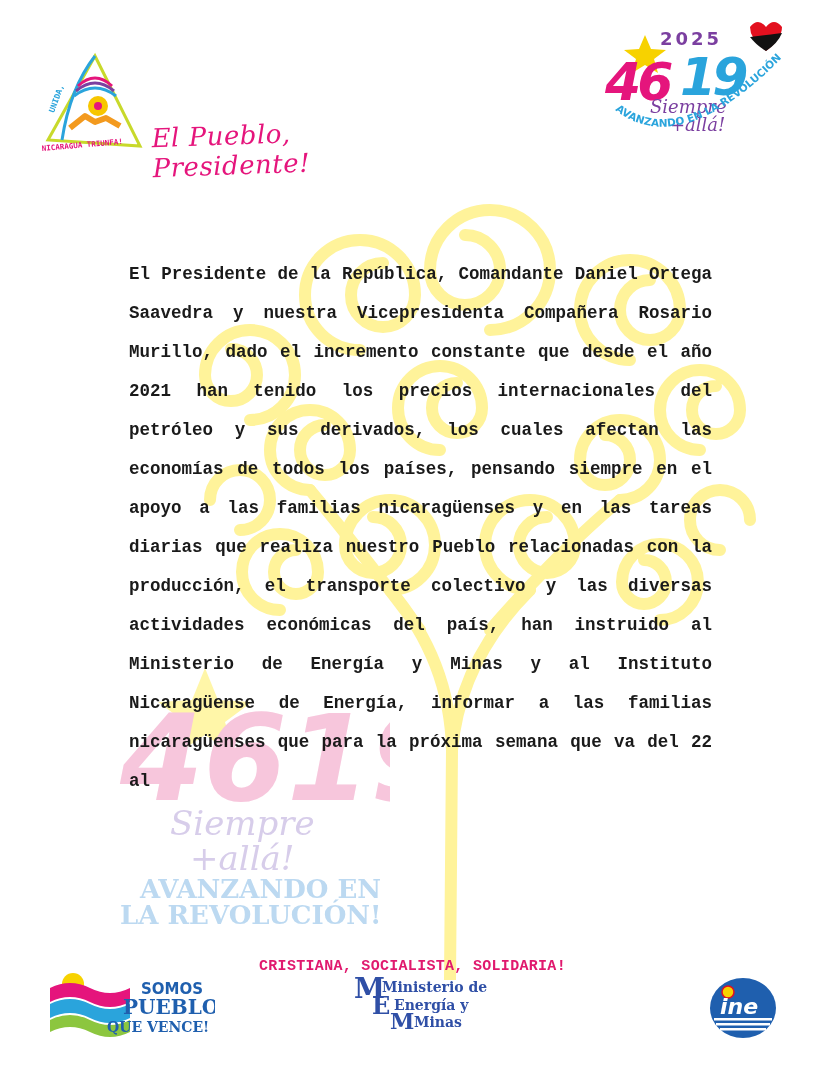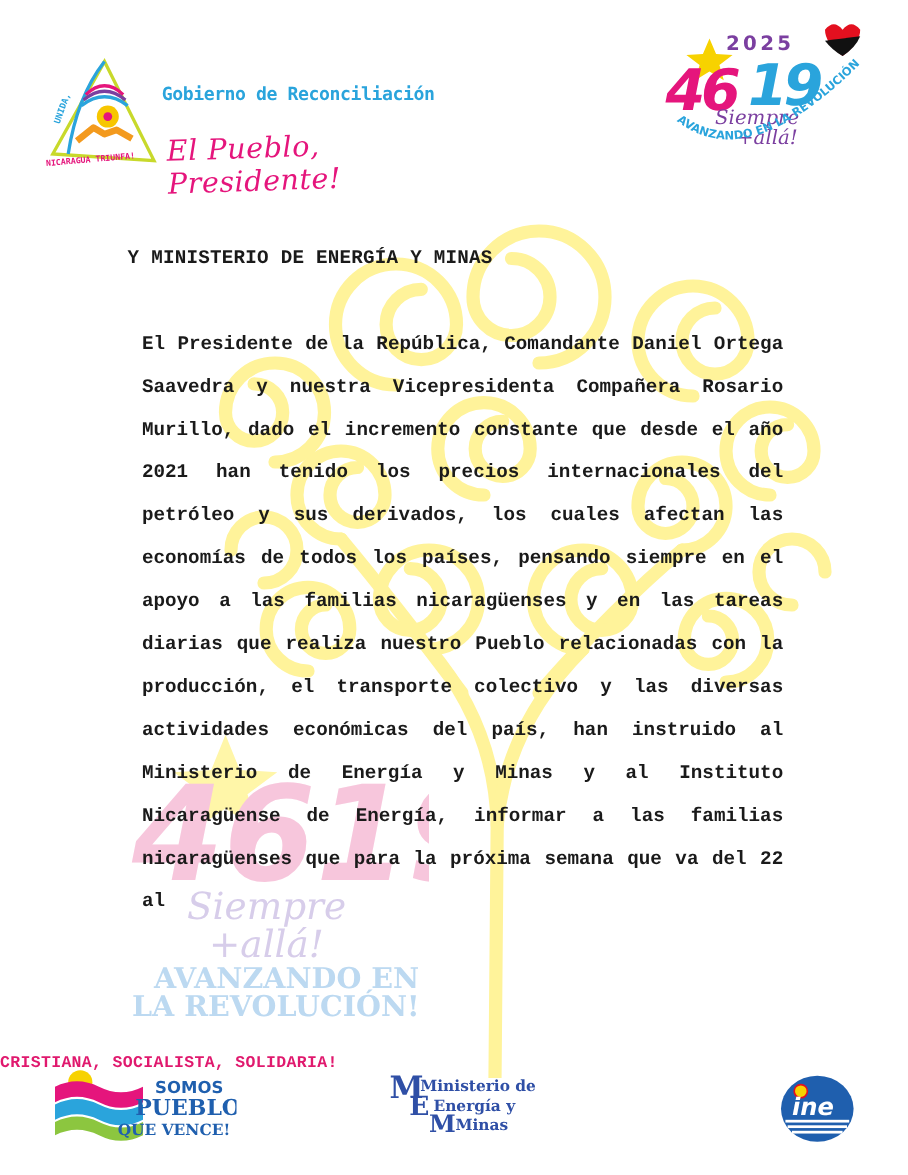--- a/index.html
+++ b/index.html
@@ -18,21 +18,21 @@
   .gov-title { position: absolute; left: 107px; top: 28px; font-family: "DejaVu Sans Mono", monospace; font-weight: bold; color: #2aa4dc; font-size: 16.5px; line-height: 19px; letter-spacing: -0.4px; }
   .gov-slogan { position: absolute; left: 112px; top: 70px; font-family: "DejaVu Serif", serif; font-style: italic; color: #e5157c; font-size: 26px; letter-spacing: 0.5px; transform: rotate(-2deg); }
 
   .header-right { position: absolute; left: 600px; top: 15px; width: 190px; height: 130px; z-index: 2; }
 
   
   .content { position: absolute; left: 116px; top: 216px; width: 596px; z-index: 3; }
   .heading-line { font-size: 17.5px; font-weight: bold; line-height: 39px; letter-spacing: 0.2px; color: #1a1a1a; }
   .body-text { margin-top: 39px; font-size: 17.5px; font-weight: bold; line-height: 39px; text-align: justify; color: #1a1a1a; margin-left: 13px; }
 
-  .footer-tag { position: absolute; left: 0; width: 825px; top: 958px; text-align: left; color: #e0196e; font-size: 15px; font-weight: bold; letter-spacing: 0.3px; z-index: 3; }
+  .footer-tag { position: absolute; left: 0; width: 825px; top: 958px; text-align: center; color: #e0196e; font-size: 15px; font-weight: bold; letter-spacing: 0.3px; z-index: 3; }
 
   .logo-somos { position: absolute; left: 45px; top: 970px; width: 170px; height: 70px; z-index: 2; }
   .logo-mem { position: absolute; left: 352px; top: 974px; width: 175px; height: 56px; z-index: 2; }
   .logo-ine { position: absolute; left: 708px; top: 976px; width: 70px; height: 65px; z-index: 2; }
 </style>
 </head>
 <body>
 
 <div class="page">
 
@@ -77,42 +77,40 @@
       <path d="M38 38 Q55 22 72 38" fill="none" stroke="#e5157c" stroke-width="3"></path>
       <path d="M36 43 Q55 27 74 43" fill="none" stroke="#7b3fa0" stroke-width="3"></path>
       <path d="M34 48 Q55 32 76 48" fill="none" stroke="#2aa4dc" stroke-width="3"></path>
       <circle cx="58" cy="58" r="10" fill="#f7c600"></circle>
       <circle cx="58" cy="58" r="4" fill="#e5157c"></circle>
       <path d="M30 80 L45 68 L55 74 L66 70 L80 78" fill="none" stroke="#f39a1e" stroke-width="6" stroke-linejoin="round"></path>
       <text x="14" y="65" font-family="DejaVu Sans Mono" font-size="8" font-weight="bold" fill="#2aa4dc" transform="rotate(-70 14 65)">UNIDA,</text>
       <text x="2" y="103" font-family="DejaVu Sans Mono" font-size="7.5" font-weight="bold" fill="#e5157c" transform="rotate(-5 2 103)">NICARAGUA TRIUNFA!</text>
     </svg>
     <div class="gov-title">
-      <div>Gobierno de Reconciliación</div>
     </div>
     <div class="gov-slogan">El Pueblo, Presidente!</div>
   </div>
 
   <svg class="header-right" viewBox="0 0 190 130">
     <text x="60" y="30" font-family="DejaVu Sans" font-weight="bold" font-size="18" fill="#7b3fa0" letter-spacing="3">2025</text>
     <path d="M150 12 q8 -10 16 0 q8 -10 16 0 q0 12 -16 24 q-16 -12 -16 -24z" fill="#e3101f"></path>
     <path d="M150 22 q0 0 32 -4 q-4 10 -16 18 q-10 -6 -16 -14z" fill="#111"></path>
     <polygon points="45,20 51,34 66,35 54,44 58,58 45,50 32,58 36,44 24,35 39,34" fill="#f7d200"></polygon>
     <text x="5" y="85" font-family="DejaVu Sans" font-weight="bold" font-style="italic" font-size="52" fill="#e5157c" letter-spacing="-4">46</text>
     <text x="80" y="80" font-family="DejaVu Sans" font-weight="bold" font-style="italic" font-size="52" fill="#2aa4dc" letter-spacing="-4">19</text>
     <text x="50" y="98" font-family="DejaVu Serif" font-style="italic" font-size="18" fill="#7b3fa0">Siempre</text>
     <text x="70" y="116" font-family="DejaVu Serif" font-style="italic" font-size="18" fill="#7b3fa0">+allá!</text>
     <path id="arcpath" d="M15 95 Q80 145 180 45" fill="none"></path>
     <text font-family="DejaVu Sans" font-weight="bold" font-size="10.5" fill="#2aa4dc">
       <textPath href="#arcpath">AVANZANDO EN LA REVOLUCIÓN!</textPath>
     </text>
   </svg>
 
   <div class="content">
-    <div class="heading-line">Y MINISTERIO DE ENERGÍA Y MINAS</div>
     <p class="body-text">El Presidente de la República, Comandante Daniel Ortega Saavedra y nuestra Vicepresidenta Compañera Rosario Murillo, dado el incremento constante que desde el año 2021 han tenido los precios internacionales del petróleo y sus derivados, los cuales afectan las economías de todos los países, pensando siempre en el apoyo a las familias nicaragüenses y en las tareas diarias que realiza nuestro Pueblo relacionadas con la producción, el transporte colectivo y las diversas actividades económicas del país, han instruido al Ministerio de Energía y Minas y al Instituto Nicaragüense de Energía, informar a las familias nicaragüenses que para la próxima semana que va del 22 al</p>
   </div>
 
   <div class="footer-tag">CRISTIANA, SOCIALISTA, SOLIDARIA!</div>
 
   <svg class="logo-somos" viewBox="0 0 170 70">
     <circle cx="28" cy="14" r="11" fill="#f7d200"></circle>
     <path d="M5 18 q20 -10 40 0 q20 10 40 0 l0 14 q-20 10 -40 0 q-20 -10 -40 0z" fill="#e5157c"></path>
     <path d="M5 34 q20 -10 40 0 q20 10 40 0 l0 14 q-20 10 -40 0 q-20 -10 -40 0z" fill="#2aa4dc"></path>
     <path d="M5 50 q20 -10 40 0 q20 10 40 0 l0 12 q-20 10 -40 0 q-20 -10 -40 0z" fill="#8cc63f"></path>

